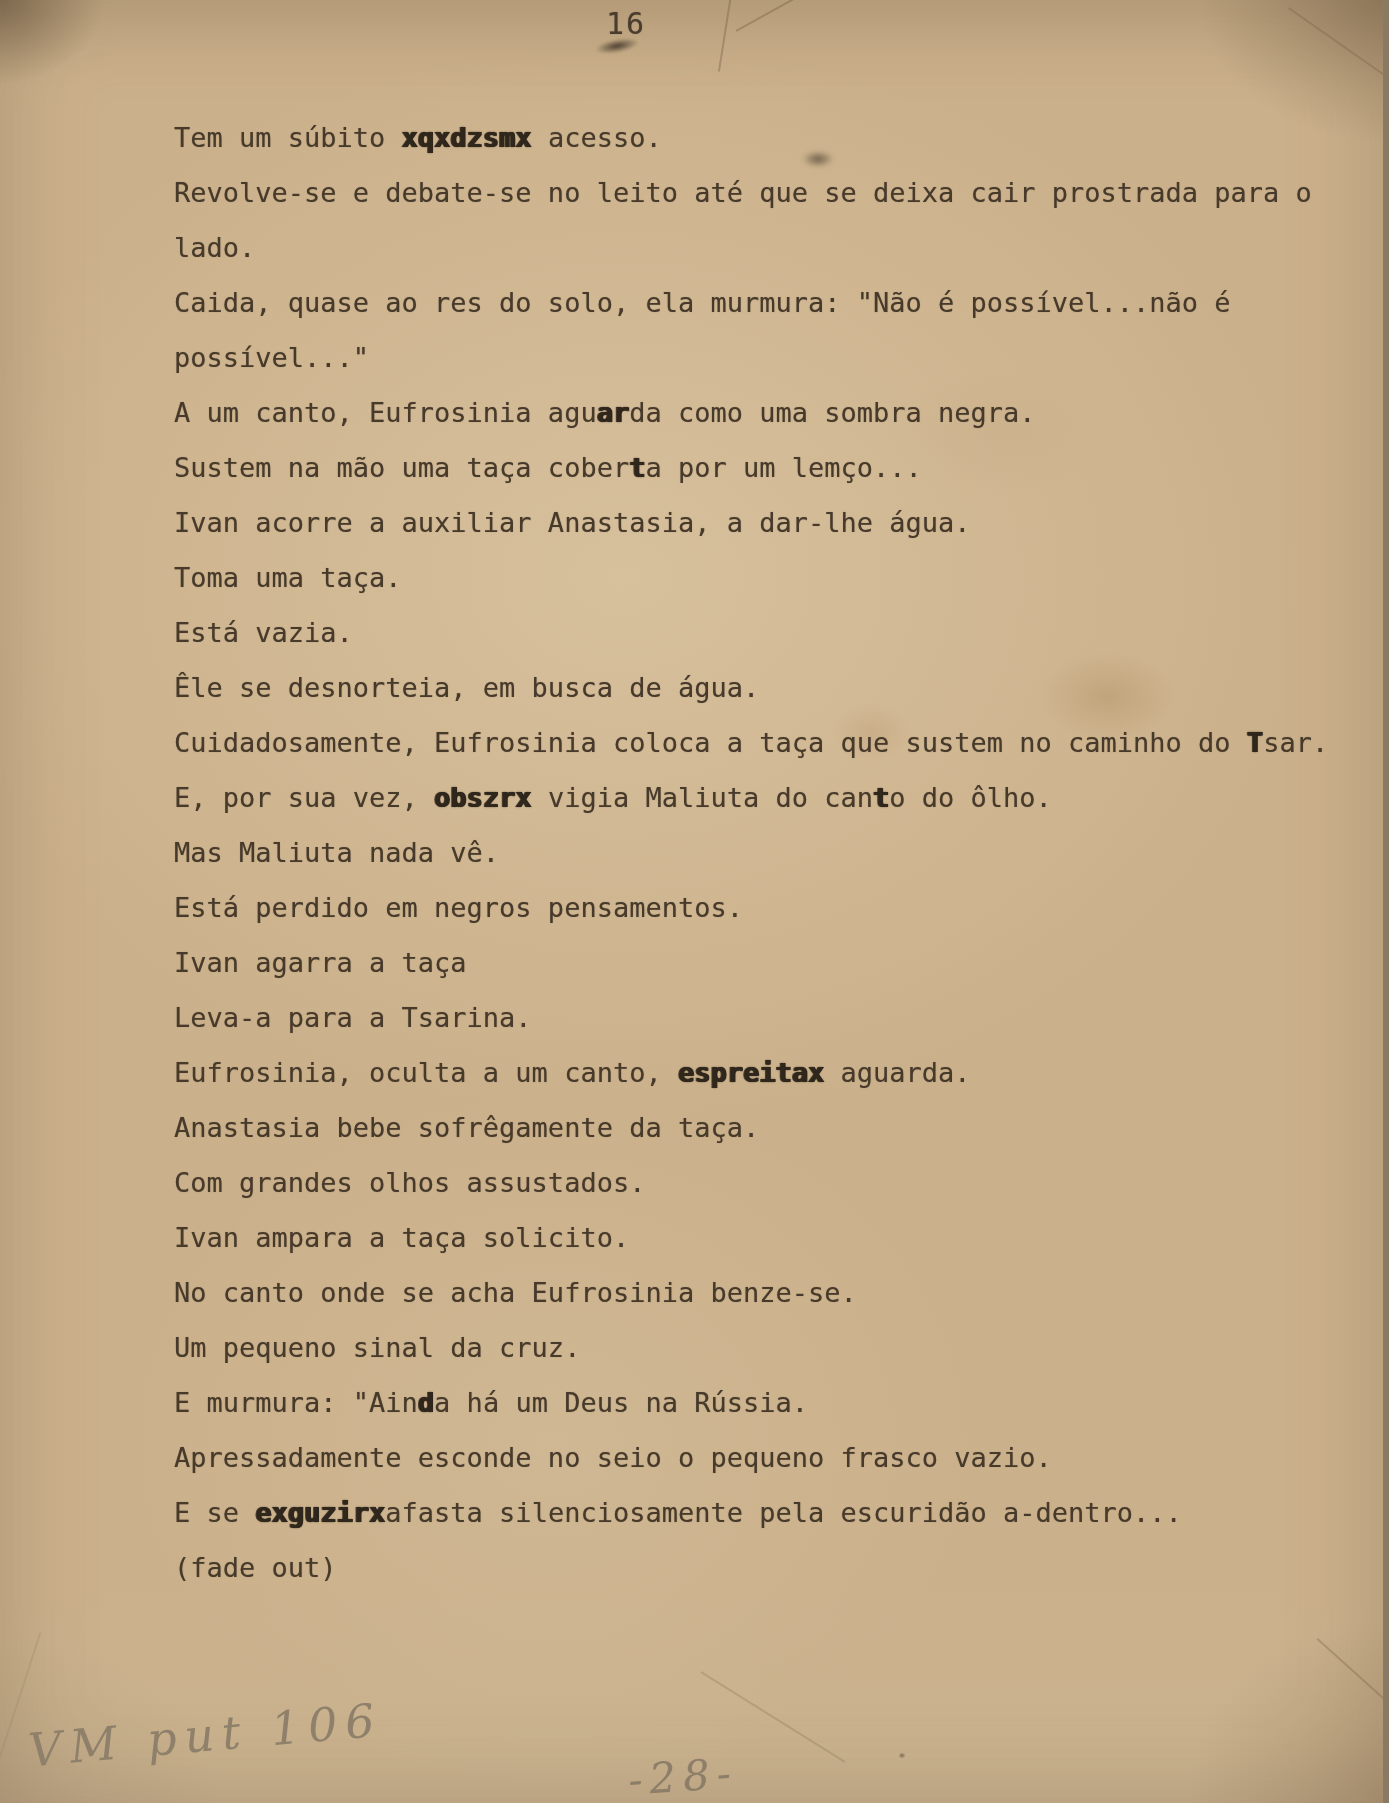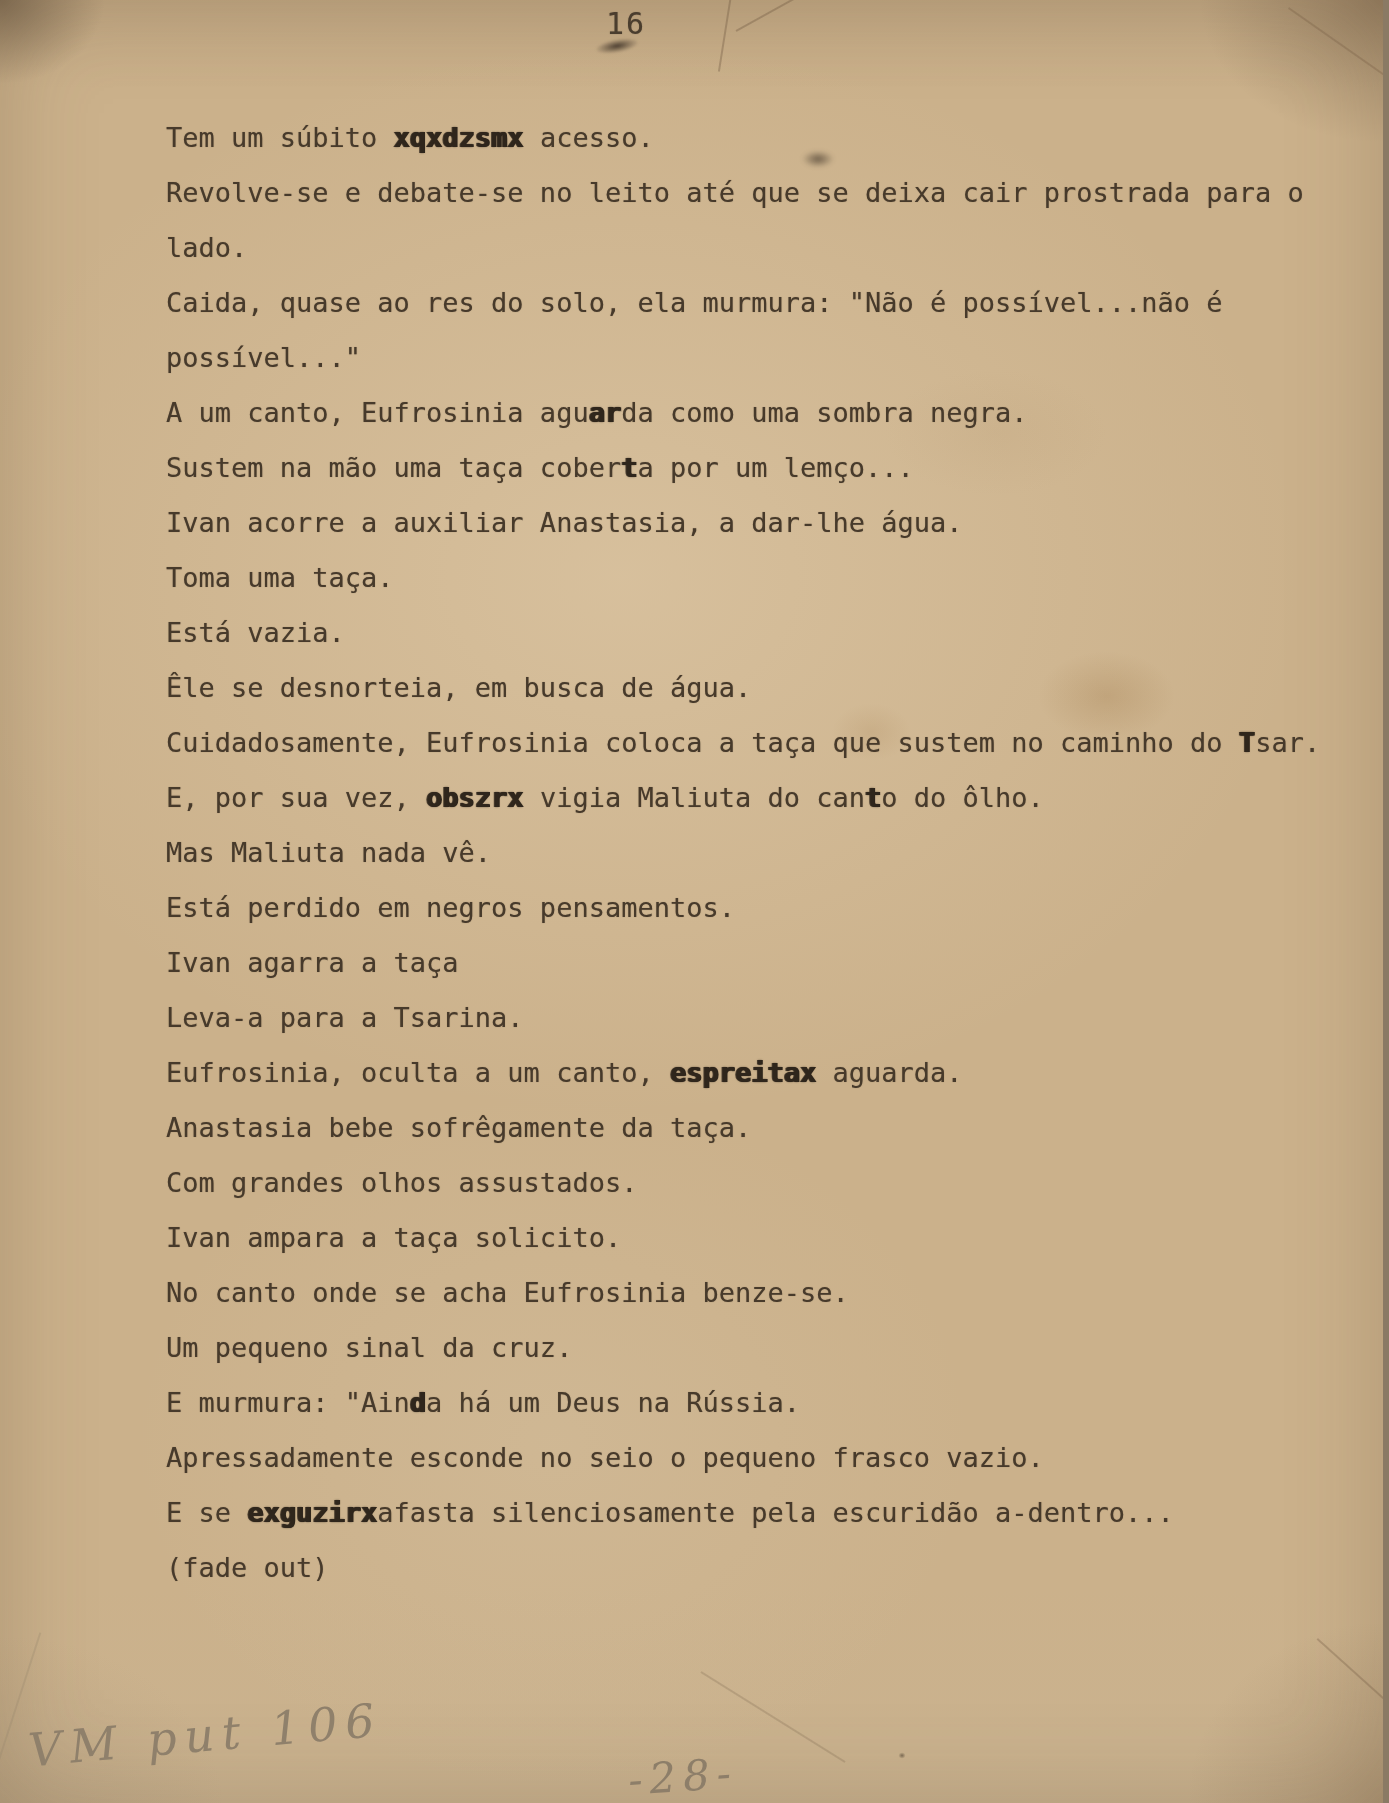--- a/index.html
+++ b/index.html
@@ -41,21 +41,21 @@
     position: absolute;
     left: 166px;
     top: 110px;
     width: 1172px;
     font-size: 27px;
     line-height: 55px;
     color: #473a2b;
     text-shadow: 0 0 1px rgba(71,58,43,0.45);
     white-space: pre-wrap;
   }
-  .script-line { min-height: 55px; }
+  .script-line { min-height: 55px; margin-left: 8px; }
   .script-line.align-right { padding-right: 44px; }
   .struck {
     font-weight: bold;
     color: #2f261c;
     text-shadow: 1px 0 0 #2f261c, -1px 0 0 rgba(47,38,28,0.8), 0 0 2px rgba(47,38,28,0.65);
   }
   .smudge {
     position: absolute;
     border-radius: 50%;
     pointer-events: none;

